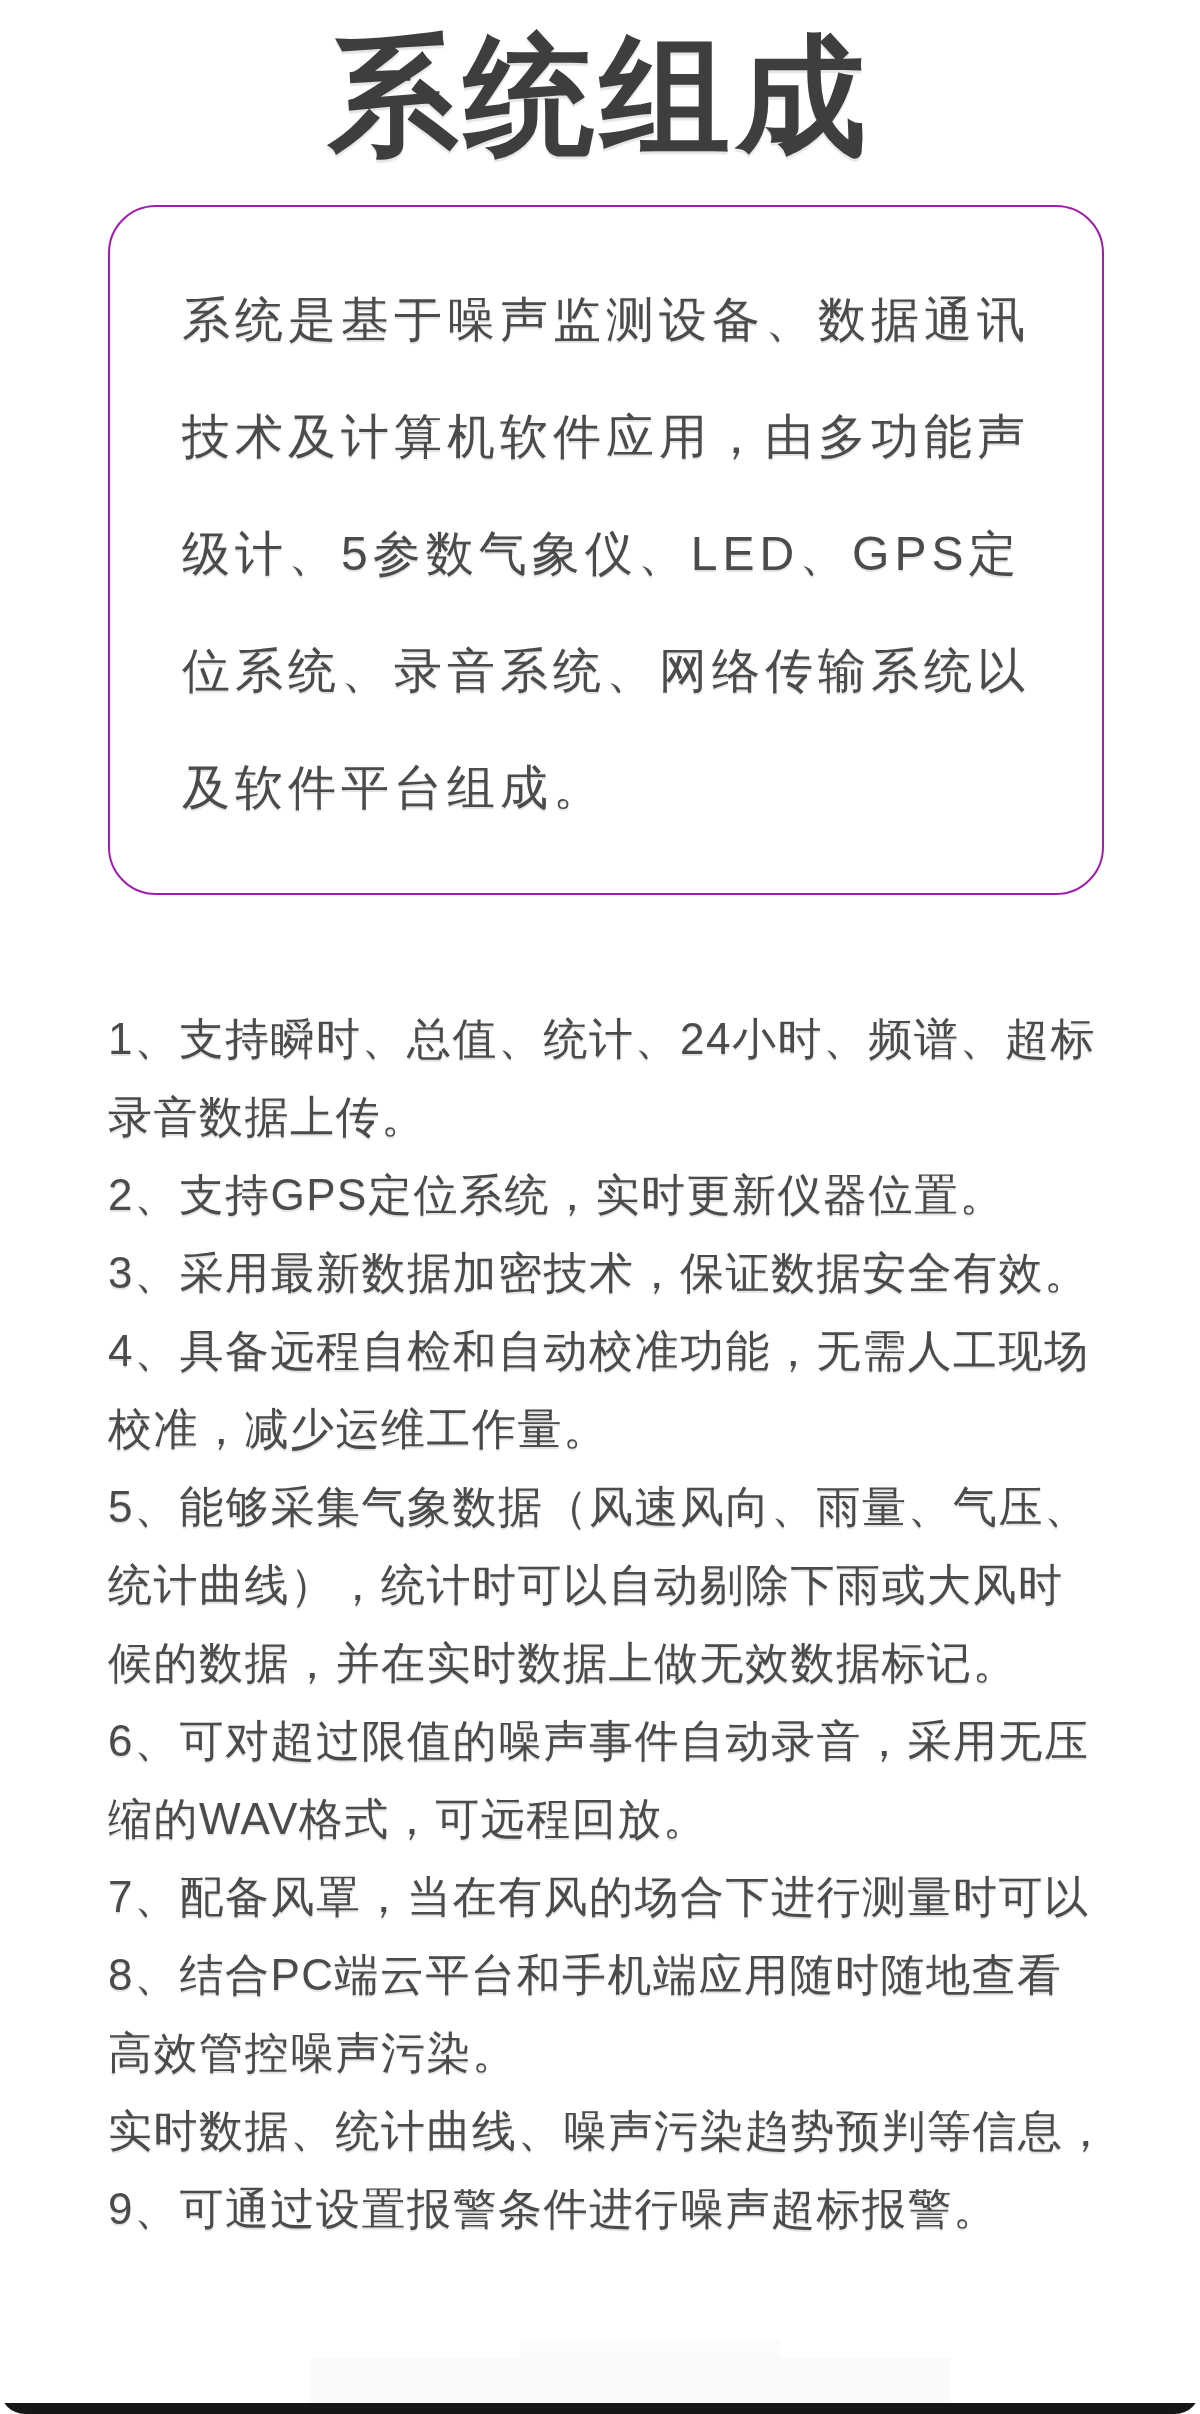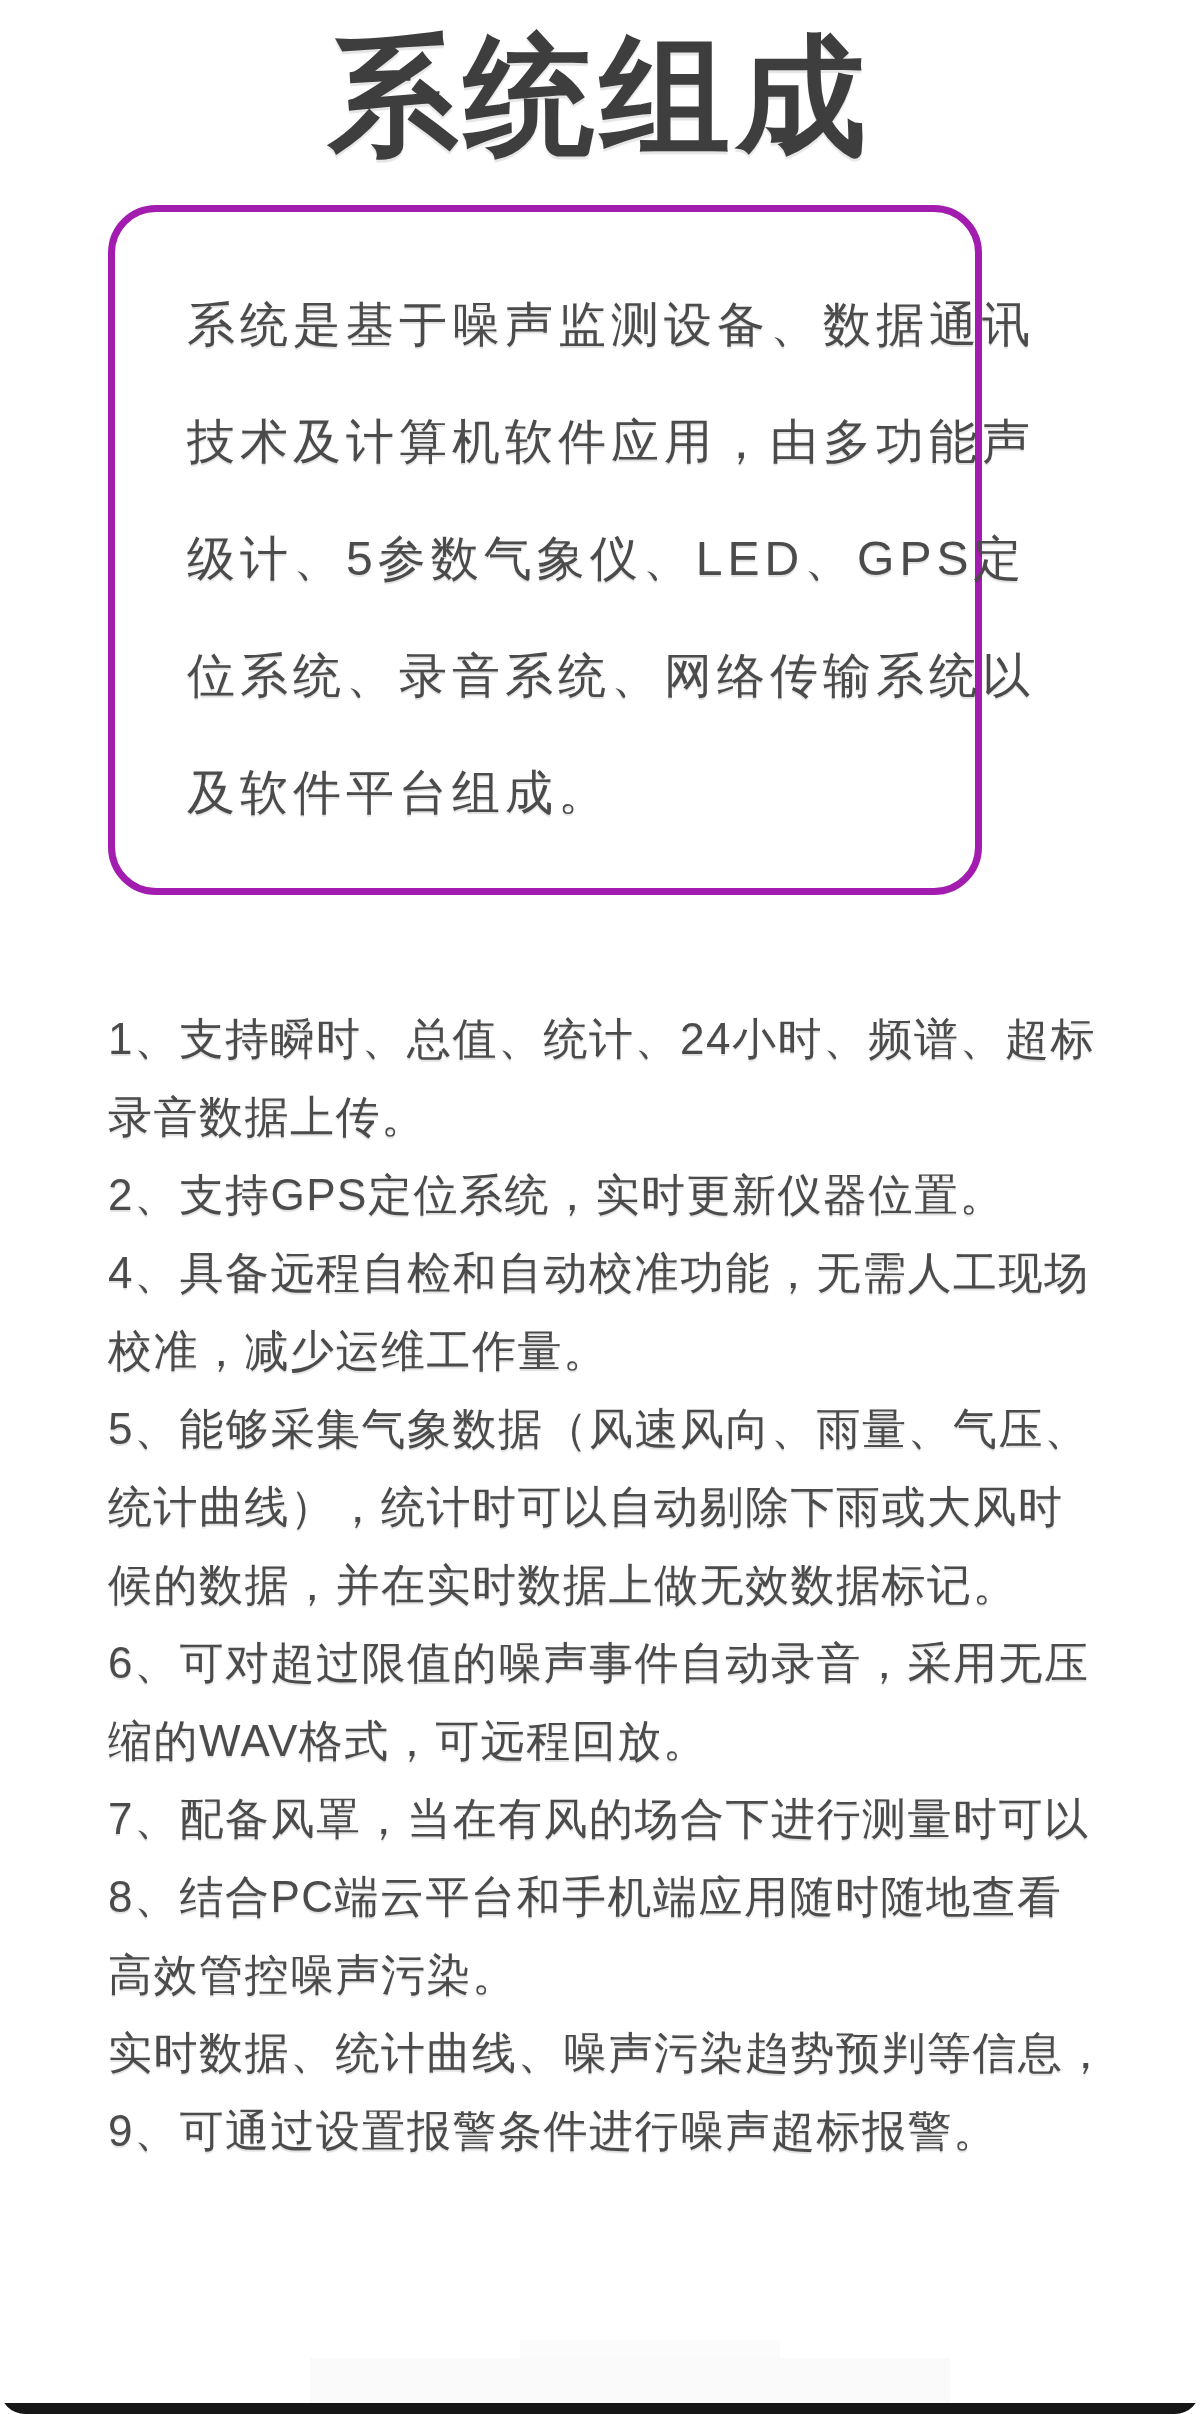--- a/index.html
+++ b/index.html
@@ -27,24 +27,24 @@
     font-weight: 900;
     letter-spacing: 6px;
     color: #3e3e3e;
     text-shadow: 0 3px 1px rgba(0,0,0,0.10);
     white-space: nowrap;
   }
   .intro-box {
     position: absolute;
     left: 108px;
     top: 205px;
-    width: 874px;
+    width: 996px;
     height: 690px;
     box-sizing: border-box;
-    border: 7px solid #a21caf;
+    border: 2px solid #a21caf;
     border-radius: 48px;
     background: #ffffff;
   }
   .intro-text {
     box-sizing: border-box;
     padding: 54px 60px 0 72px;
     font-size: 48px;
     color: #4b4b4b;
     letter-spacing: 5px;
     line-height: 117px;
@@ -113,20 +113,23 @@
 
     <div class="feature">
       <div class="fline">1、支持瞬时、总值、统计、24小时、频谱、超标</div>
       <div class="fline">录音数据上传。</div>
     </div>
 
     <div class="feature">
       <div class="fline">2、支持GPS定位系统，实时更新仪器位置。</div>
     </div>
 
+    <div class="feature">
+      <div class="fline">3、采用最新数据加密技术，保证数据安全有效。</div>
+    </div>
 
     <div class="feature">
       <div class="fline">4、具备远程自检和自动校准功能，无需人工现场</div>
       <div class="fline">校准，减少运维工作量。</div>
     </div>
 
     <div class="feature">
       <div class="fline">5、能够采集气象数据（风速风向、雨量、气压、</div>
       <div class="fline">统计曲线），统计时可以自动剔除下雨或大风时</div>
       <div class="fline">候的数据，并在实时数据上做无效数据标记。</div>

